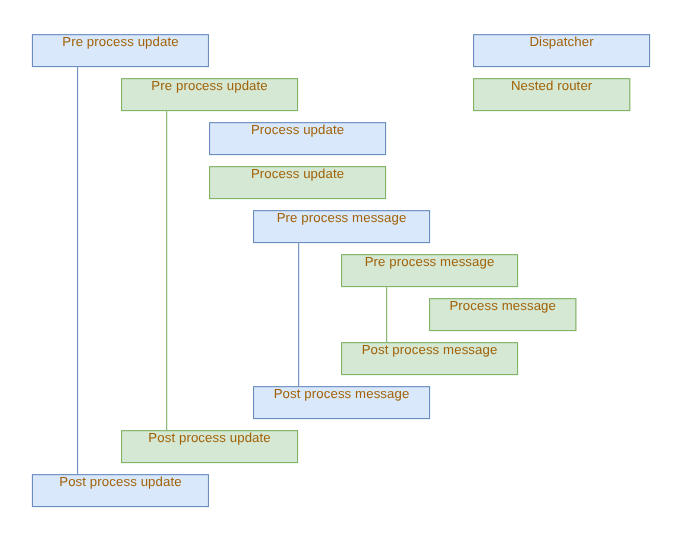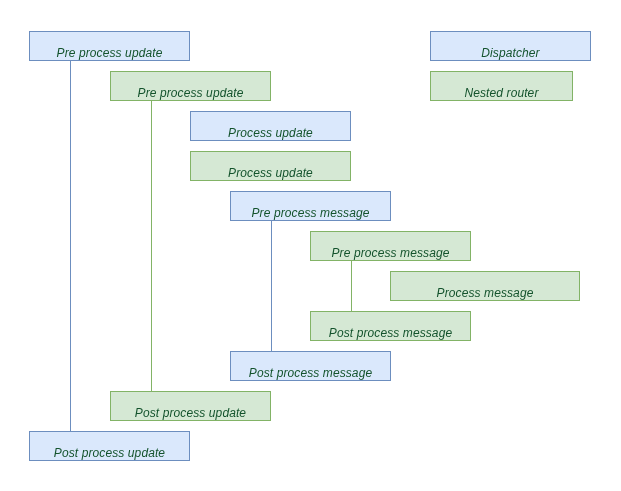--- a/index.html
+++ b/index.html
@@ -15,31 +15,30 @@
     position: relative;
     width: 621px;
     height: 491px;
     background: #ffffff;
     overflow: hidden;
   }
   .node {
     position: absolute;
     box-sizing: border-box;
     display: flex;
-    align-items: flex-end;
+    align-items: flex-start;
     justify-content: center;
     font-size: 12px;
     line-height: 1.1;
-    color: #14532d;
+    color: #a16207;
     text-align: center;
     border-width: 1px;
     border-style: solid;
     letter-spacing: 0.1px;
     white-space: nowrap;
-    font-style: italic;
   }
   .node.dispatcher {
     background: #dae8fc;
     border-color: #6c8ebf;
   }
   .node.router {
     background: #d5e8d4;
     border-color: #82b366;
   }
   .edge {
@@ -75,21 +74,21 @@
     </div>
     <div class="node router" style="left: 190px; top: 151px; width: 161px; height: 30px;">
       <span>Process update</span>
     </div>
     <div class="node dispatcher" style="left: 230px; top: 191px; width: 161px; height: 30px;">
       <span>Pre process message</span>
     </div>
     <div class="node router" style="left: 310px; top: 231px; width: 161px; height: 30px;">
       <span>Pre process message</span>
     </div>
-    <div class="node router" style="left: 390px; top: 271px; width: 190px; height: 30px;">
+    <div class="node router" style="left: 390px; top: 271px; width: 134px; height: 30px;">
       <span>Process message</span>
     </div>
     <div class="node router" style="left: 310px; top: 311px; width: 161px; height: 30px;">
       <span>Post process message</span>
     </div>
     <div class="node dispatcher" style="left: 230px; top: 351px; width: 161px; height: 30px;">
       <span>Post process message</span>
     </div>
     <div class="node router" style="left: 110px; top: 391px; width: 161px; height: 30px;">
       <span>Post process update</span>

